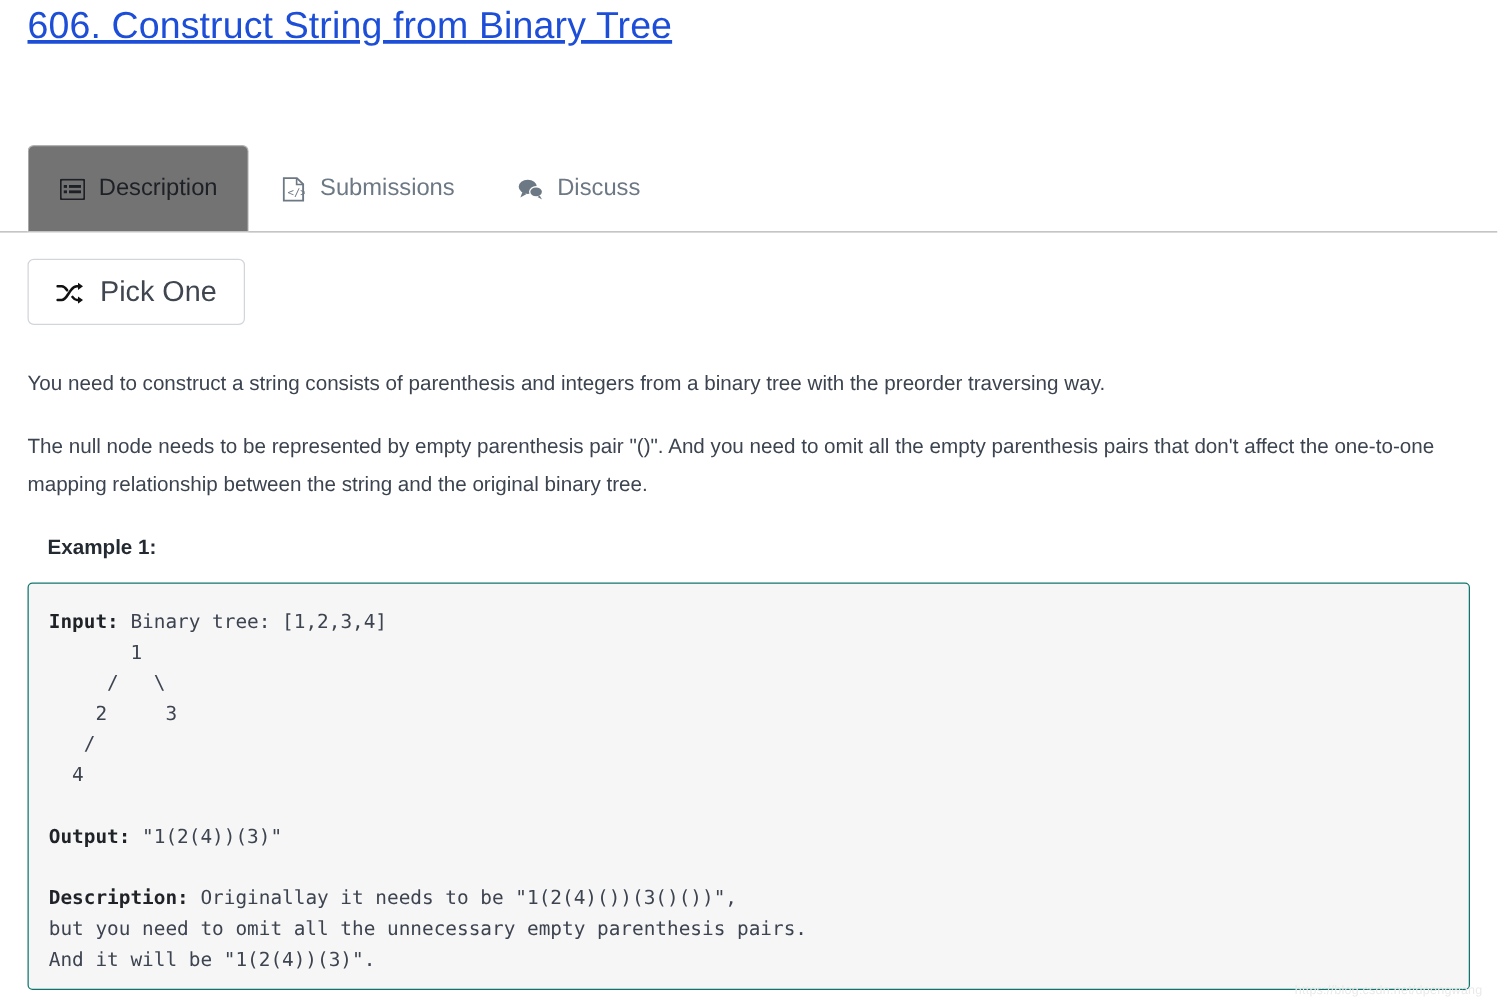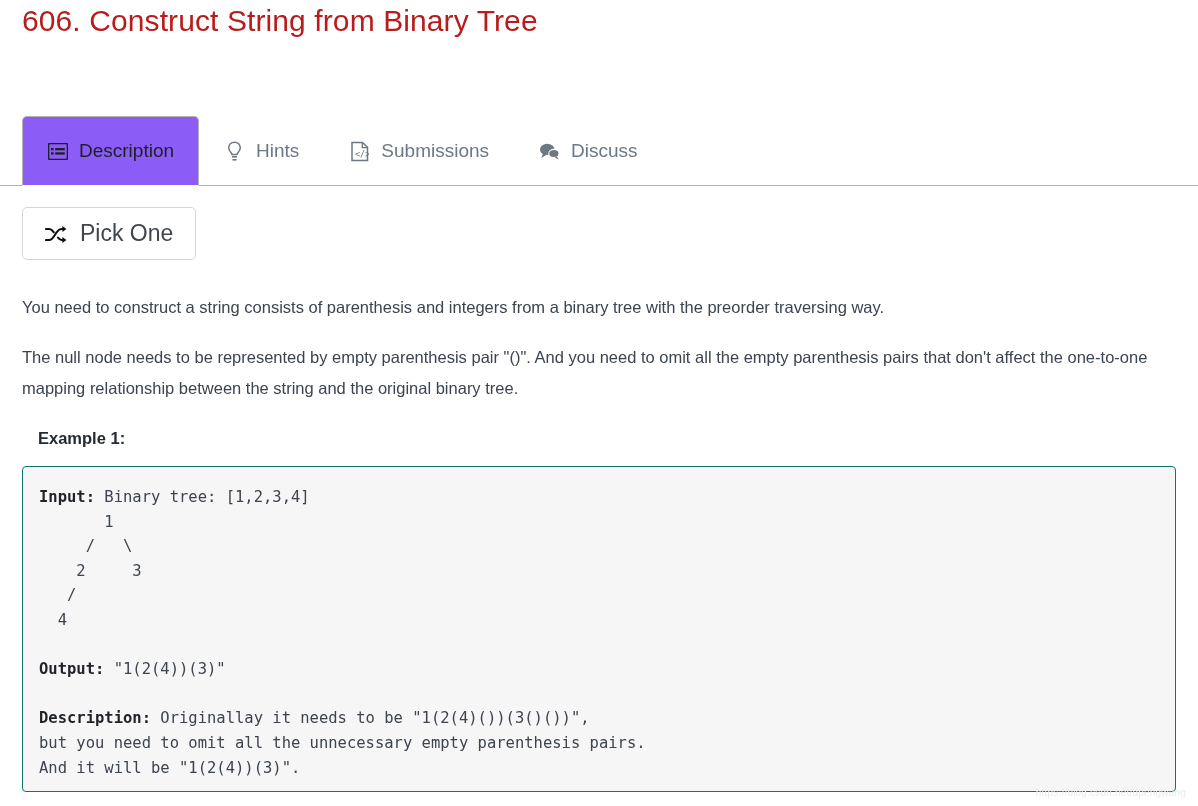--- a/index.html
+++ b/index.html
@@ -22,23 +22,24 @@
     height: 806px;
   }
 
   
   .page-title {
     position: absolute;
     left: 22px;
     top: 4px;
     font-size: 30px;
     font-weight: 400;
-    color: #b91c1c;
+    color: #1d4ed8;
     letter-spacing: 0.1px;
     white-space: nowrap;
+    text-decoration: underline;
   }
 
   
   .tab-bar {
     position: absolute;
     left: 0;
     top: 116px;
     width: 1198px;
     height: 70px;
     border-bottom: 1px solid #b3b3b3;
@@ -61,21 +62,21 @@
     box-sizing: border-box;
     font-size: 19px;
     color: #6c7884;
     cursor: pointer;
     background: transparent;
     border: 1px solid transparent;
     position: relative;
   }
   .tab.active {
     color: #1d2025;
-    background: #8b5cf6;
+    background: #737373;
     border: 1px solid #b3b3b3;
     border-bottom: 1px solid #ffffff;
     border-top-left-radius: 5px;
     border-top-right-radius: 5px;
     margin-bottom: -1px;
     z-index: 3;
   }
   .tab .tab-ico {
     display: inline-flex;
     align-items: center;
@@ -180,30 +181,20 @@
             <rect x="0.5" y="0.5" width="19" height="16" rx="1.5" fill="none" stroke="#1d2025" stroke-width="1.6"></rect>
             <rect x="3" y="5" width="2.6" height="2.3" fill="#1d2025"></rect>
             <rect x="3" y="9.3" width="2.6" height="2.3" fill="#1d2025"></rect>
             <rect x="7.2" y="5" width="9.6" height="2.3" fill="#1d2025"></rect>
             <rect x="7.2" y="9.3" width="9.6" height="2.3" fill="#1d2025"></rect>
           </svg>
         </span>
         <span>Description</span>
       </div>
 
-      <div class="tab">
-        <span class="tab-ico">
-          <svg width="15" height="21" viewBox="0 0 15 21" aria-hidden="true">
-            <path d="M7.5 1.2c-3.3 0-5.8 2.5-5.8 5.6 0 2.2 1.2 3.6 2.2 4.8.6.7 1 1.2 1.1 1.9h5c.1-.7.5-1.2 1.1-1.9 1-1.2 2.2-2.6 2.2-4.8 0-3.1-2.5-5.6-5.8-5.6z" fill="none" stroke="#6c7884" stroke-width="1.5"></path>
-            <rect x="5" y="15" width="5" height="1.6" fill="#6c7884"></rect>
-            <rect x="5.4" y="18" width="4.2" height="1.6" fill="#6c7884"></rect>
-          </svg>
-        </span>
-        <span>Hints</span>
-      </div>
 
       <div class="tab">
         <span class="tab-ico">
           <svg width="18" height="21" viewBox="0 0 18 21" aria-hidden="true">
             <path d="M1 1.5h10.5L16.5 6.3V19.5H1z" fill="none" stroke="#6c7884" stroke-width="1.5"></path>
             <path d="M11.3 1.6v5h5" fill="none" stroke="#6c7884" stroke-width="1.3"></path>
             <text x="4" y="15.5" font-family="'DejaVu Sans Mono',monospace" font-size="8.5" fill="#6c7884">&lt;/&gt;</text>
           </svg>
         </span>
         <span>Submissions</span>

